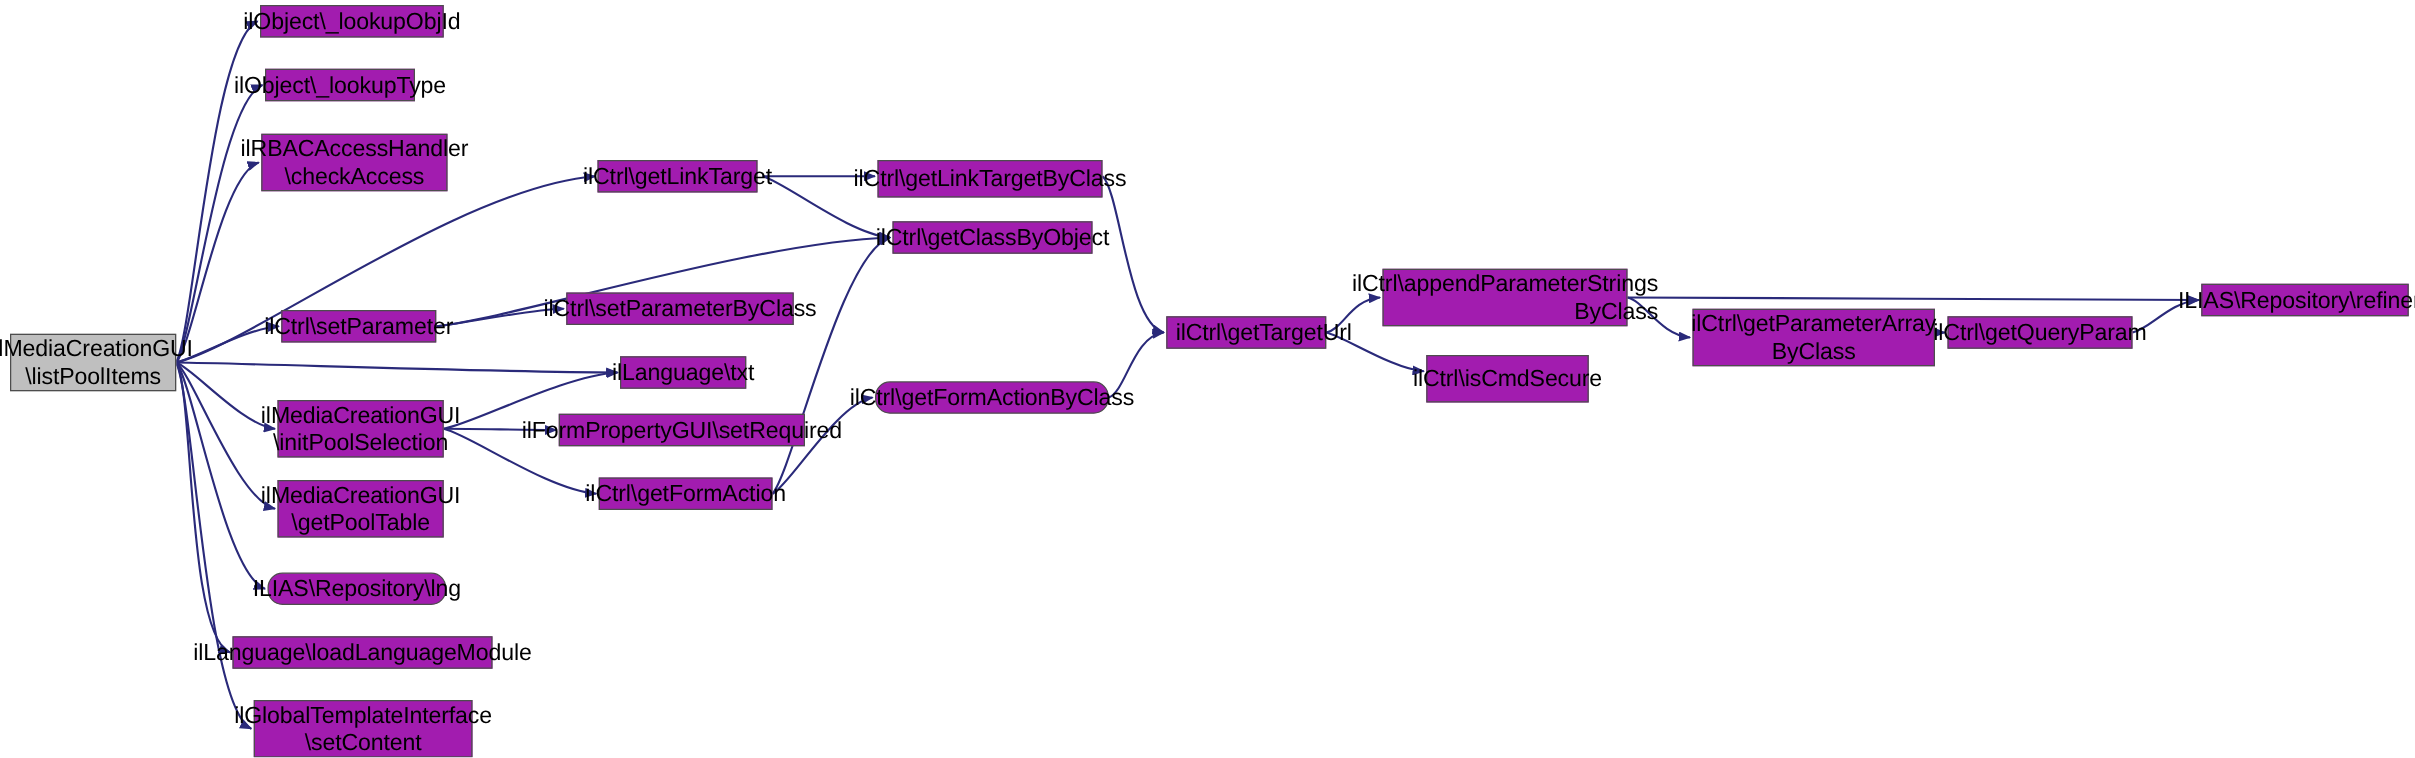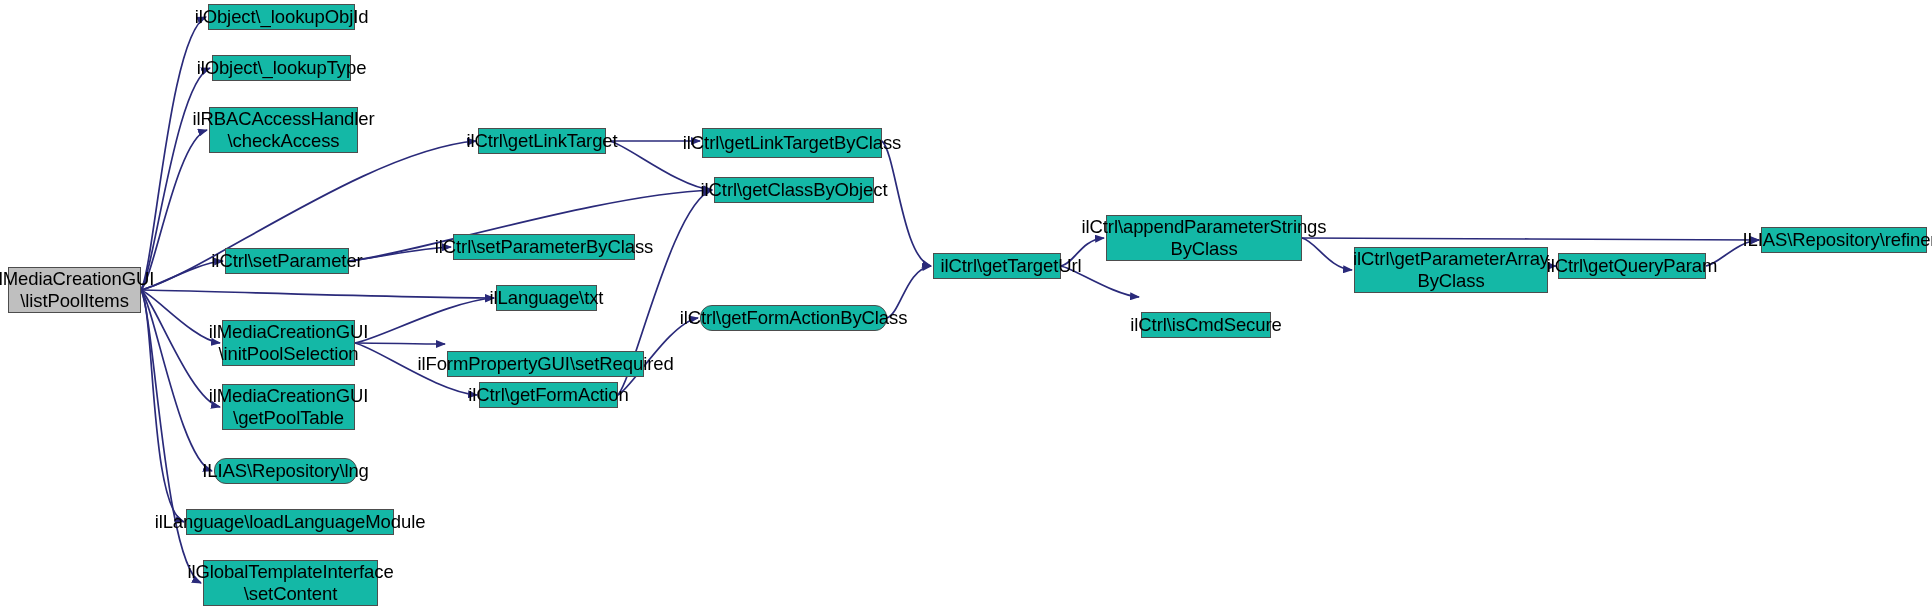--- a/index.html
+++ b/index.html
@@ -23,21 +23,21 @@
     left: 0;
     top: 0;
     width: 1932px;
     height: 606px;
     pointer-events: none;
   }
   .node {
     position: absolute;
     box-sizing: border-box;
     border: 1.6px solid #4d4d4d;
-    background: #14b8a6;
+    background: #a21caf;
     color: #000000;
     font-family: "Liberation Sans", sans-serif;
     font-size: 18.5px;
     line-height: 22px;
     letter-spacing: -0.1px;
     display: flex;
     align-items: center;
     justify-content: center;
     text-align: center;
     white-space: pre-line;
@@ -84,42 +84,42 @@
       <path d="M1061,266 C1075.04,269.1 1113.926,295.14 1139,297" fill="none" stroke="#2a2a7a" stroke-width="1.7" marker-end="url(#ah)"></path>
       <path d="M1302,238 C1457.38,238 1603.62,240 1759,240" fill="none" stroke="#2a2a7a" stroke-width="1.7" marker-end="url(#ah)"></path>
       <path d="M1302,238 C1316,241.2 1328.272,268.08 1352,270" fill="none" stroke="#2a2a7a" stroke-width="1.7" marker-end="url(#ah)"></path>
       <path d="M1520,270 C1532.24,270 1543.76,266 1556,266" fill="none" stroke="#2a2a7a" stroke-width="1.7" marker-end="url(#ah)"></path>
       <path d="M1706,266 C1720,263.4 1735.596,241.56 1759,240" fill="none" stroke="#2a2a7a" stroke-width="1.7" marker-end="url(#ah)"></path>
     </svg>
   <div id="node-layer">
       <div class="node root" style="left: 8px; top: 267px; width: 133px; height: 46px;">ilMediaCreationGUI
 \listPoolItems</div>
       <div class="node" style="left: 208px; top: 4px; width: 147px; height: 26px;">ilObject\_lookupObjId</div>
-      <div class="node" style="left: 212px; top: 55px; width: 139px; height: 26px;">ilObject\_lookupType</div>
+      <div class="node" style="left: 212px; top: 55px; width: 120px; height: 26px;">ilObject\_lookupType</div>
       <div class="node" style="left: 209px; top: 107px; width: 149px; height: 46px;">ilRBACAccessHandler
 \checkAccess</div>
       <div class="node" style="left: 225px; top: 248px; width: 124px; height: 26px;">ilCtrl\setParameter</div>
       <div class="node" style="left: 222px; top: 320px; width: 133px; height: 46px;">ilMediaCreationGUI
 \initPoolSelection</div>
       <div class="node" style="left: 222px; top: 384px; width: 133px; height: 46px;">ilMediaCreationGUI
 \getPoolTable</div>
       <div class="node" style="left: 214px; top: 458px; width: 143px; height: 26px; border-radius: 12px;">ILIAS\Repository\lng</div>
       <div class="node" style="left: 186px; top: 509px; width: 208px; height: 26px;">ilLanguage\loadLanguageModule</div>
       <div class="node" style="left: 203px; top: 560px; width: 175px; height: 46px;">ilGlobalTemplateInterface
 \setContent</div>
       <div class="node" style="left: 478px; top: 128px; width: 128px; height: 26px;">ilCtrl\getLinkTarget</div>
       <div class="node" style="left: 453px; top: 234px; width: 182px; height: 26px;">ilCtrl\setParameterByClass</div>
       <div class="node" style="left: 496px; top: 285px; width: 101px; height: 26px;">ilLanguage\txt</div>
-      <div class="node" style="left: 447px; top: 331px; width: 197px; height: 26px; margin-top: 20px;">ilFormPropertyGUI\setRequired</div>
+      <div class="node" style="left: 447px; top: 331px; width: 197px; height: 26px;">ilFormPropertyGUI\setRequired</div>
       <div class="node" style="left: 479px; top: 382px; width: 139px; height: 26px;">ilCtrl\getFormAction</div>
       <div class="node" style="left: 702px; top: 128px; width: 180px; height: 30px;">ilCtrl\getLinkTargetByClass</div>
       <div class="node" style="left: 714px; top: 177px; width: 160px; height: 26px;">ilCtrl\getClassByObject</div>
       <div class="node" style="left: 700px; top: 305px; width: 187px; height: 26px; border-radius: 12px;">ilCtrl\getFormActionByClass</div>
       <div class="node" style="left: 933px; top: 253px; width: 128px; height: 26px; padding-left: 28px;">ilCtrl\getTargetUrl</div>
-      <div class="node" style="left: 1106px; top: 215px; width: 196px; height: 46px;">ilCtrl\appendParameterStrings
+      <div class="node" style="left: 1106px; top: 215px; width: 196px; height: 46px; text-align: right;">ilCtrl\appendParameterStrings
 ByClass</div>
-      <div class="node" style="left: 1141px; top: 284px; width: 130px; height: 26px; margin-top: 28px;">ilCtrl\isCmdSecure</div>
+      <div class="node" style="left: 1141px; top: 284px; width: 130px; height: 38px;">ilCtrl\isCmdSecure</div>
       <div class="node" style="left: 1354px; top: 247px; width: 194px; height: 46px;">ilCtrl\getParameterArray
 ByClass</div>
       <div class="node" style="left: 1558px; top: 253px; width: 148px; height: 26px;">ilCtrl\getQueryParam</div>
       <div class="node" style="left: 1761px; top: 227px; width: 166px; height: 26px;">ILIAS\Repository\refinery</div>
     </div>
 </div>
 
 </body></html>

